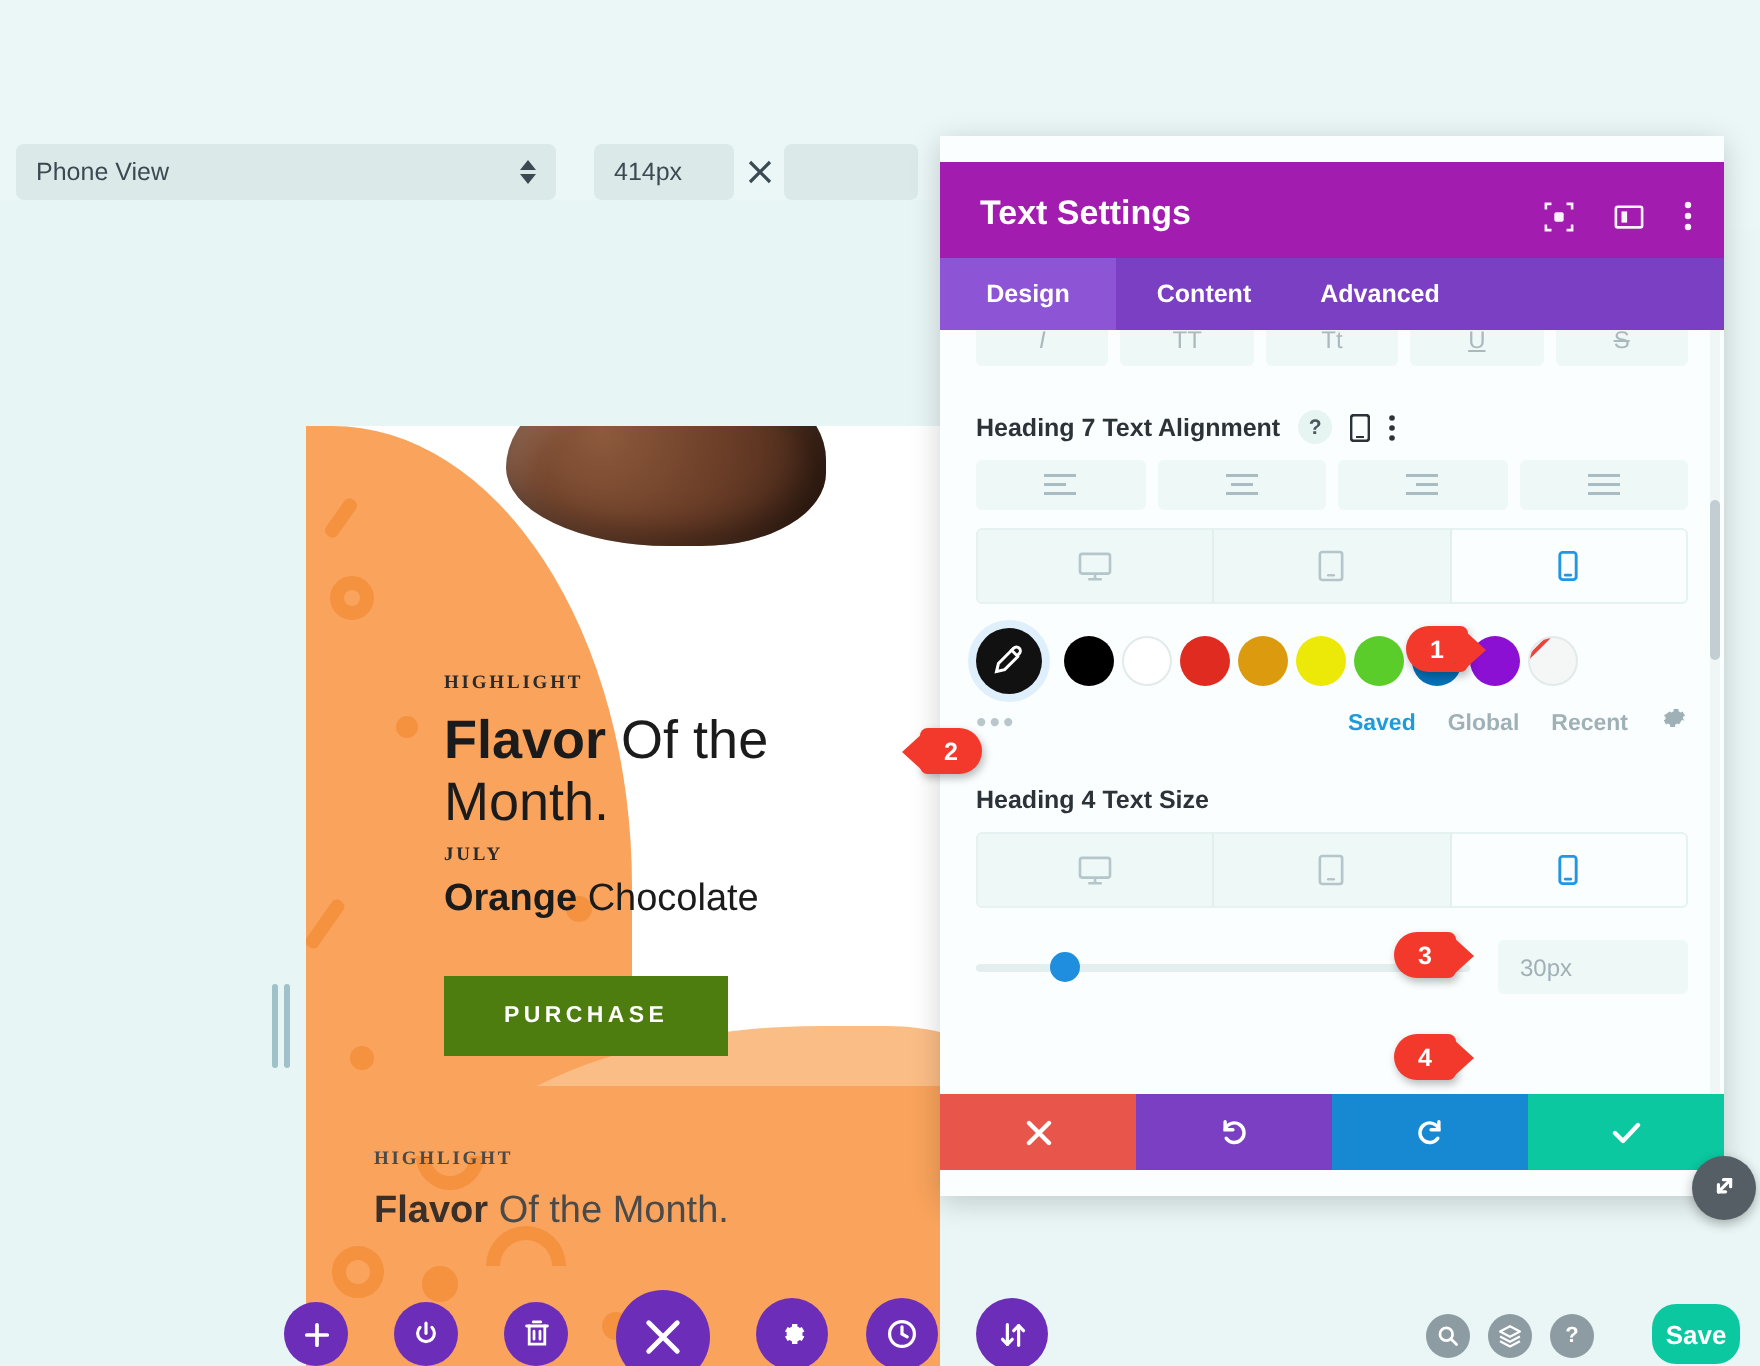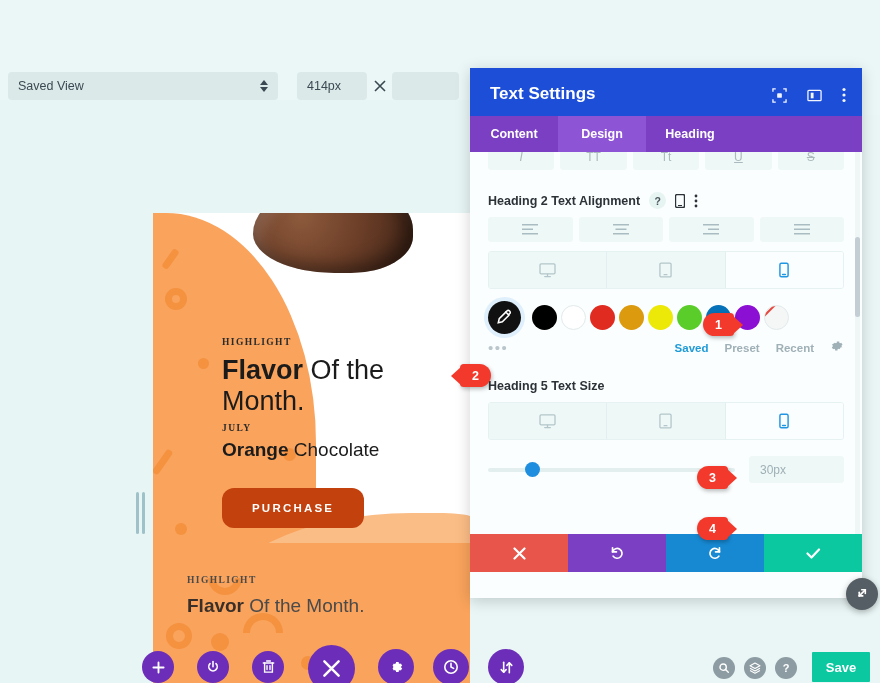--- a/index.html
+++ b/index.html
@@ -76,31 +76,30 @@
   .d-arc { border-radius: 0 0 60px 60px; border: 7px solid #f4923f; border-top: none; background: transparent; }
   .d-slash { transform: rotate(35deg); border-radius: 3px; }
 
   .content { position: absolute; left: 0; top: 0; width: 100%; height: 100%; }
   .eyebrow { font-size: 9.5px; letter-spacing: 1.4px; font-weight: bold; color: #2b2b2b; font-family: Liberation Serif, serif; }
   .h2big { font-size: 27px; line-height: 31px; color: #1b1b1b; font-weight: 300; }
   .h2big b { font-weight: bold; }
   .h2mid { font-size: 19px; color: #1b1b1b; font-weight: 300; }
   .h2mid b { font-weight: bold; }
   .purchase-btn {
-    display: inline-block; background: #c2410c; color: #fff;
+    display: inline-block; background: #4d7c0f; color: #fff;
     font-size: 11.5px; letter-spacing: 2.2px; font-weight: bold;
     padding: 14px 30px;
-    border-radius: 12px;
   }
   .h2small { font-size: 19px; color: #4a4a4a; font-weight: 300; }
   .h2small b { font-weight: bold; color: #3a3029; }
 
   
   .panel { position: absolute; left: 470px; top: 68px; width: 392px; height: 530px; background: #fbfefe; box-shadow: 0 3px 14px rgba(0,0,0,.18); }
-  .panel-head { background: #1d4ed8; padding: 16px 20px 12px 20px; position: relative; }
+  .panel-head { background: #a21caf; padding: 16px 20px 12px 20px; position: relative; margin-top: 13px; }
   .panel-title { color: #fff; font-size: 17px; font-weight: bold; }
   .panel-preset { color: #d7c2f0; font-size: 11.5px; margin-top: 4px; }
   .panel-head-icons { position: absolute; right: 16px; top: 19px; display: flex; align-items: center; gap: 20px; }
   .hi { color: #fff; opacity: .95; display: flex; align-items: center; }
 
   .tabs { display: flex; background: #7b3fc4; }
   .tab { padding: 11px 0; width: 88px; text-align: center; color: #fff; font-size: 12.5px; font-weight: bold; }
   .tab.active { background: #8e54d6; width: 88px; }
 
   .panel-body { position: relative; height: 382px; background: #fbfefe; overflow: hidden; }
@@ -154,21 +153,21 @@
   .pf-ok { background: #0bc8a0; }
   .resize-fab { position: absolute; right: -16px; bottom: -12px; width: 32px; height: 32px; border-radius: 50%; background: #555e64; display: flex; align-items: center; justify-content: center; color: #fff; box-shadow: 0 2px 6px rgba(0,0,0,.3); }
 
   
   .fab { position: absolute; border-radius: 50%; background: #6c2eb9; display: flex; align-items: center; justify-content: center; color: #fff; }
   .fab.sm { width: 32px; height: 32px; }
   .fab.lg { width: 47px; height: 47px; }
   .fab.md { width: 36px; height: 36px; }
 
   .gray-fab { position: absolute; width: 22px; height: 22px; border-radius: 50%; background: #8d9ba2; display: flex; align-items: center; justify-content: center; color: #fff; font-size: 11px; }
-  .save-btn { position: absolute; right: 10px; top: 652px; width: 58px; height: 30px; background: #0bc8a0; color: #fff; font-size: 13px; font-weight: bold; display: flex; align-items: center; justify-content: center; border-radius: 1px; }
+  .save-btn { position: absolute; right: 10px; top: 652px; width: 44px; height: 30px; background: #0bc8a0; color: #fff; font-size: 13px; font-weight: bold; display: flex; align-items: center; justify-content: center; border-radius: 12px; }
 
   
   .badge {
     position: absolute; width: 31px; height: 23px; background: #f2392c;
     border-radius: 12px 4px 4px 12px;
     display: flex; align-items: center; justify-content: center;
     color: #fff; font-size: 12.5px; font-weight: bold; z-index: 40;
     box-shadow: 1px 2px 4px rgba(0,0,0,.28);
   }
   .badge::after {
@@ -179,21 +178,21 @@
   .badge.left::after { right: auto; left: -9px; border-left: none; border-right: 11px solid #f2392c; }
   .badge.left { border-radius: 4px 12px 12px 4px; }
 </style>
 </head>
 <body>
 
 <div id="root">
 
   <div class="topbar">
     <div class="view-select">
-      <span class="label">Saved View</span>
+      <span class="label">Phone View</span>
       <span class="spin-arrows">
           <i class="up"></i>
           <i class="dn"></i>
         </span>
     </div>
     <div class="width-field">
       <span>414px</span>
     </div>
     <div class="close-x">
       <svg width="12" height="12" viewBox="0 0 12 12">
@@ -284,39 +283,39 @@
           <svg width="4" height="16" viewBox="0 0 4 16">
               <circle cx="2" cy="2.5" r="1.6" fill="#fff"></circle>
               <circle cx="2" cy="8" r="1.6" fill="#fff"></circle>
               <circle cx="2" cy="13.5" r="1.6" fill="#fff"></circle>
             </svg>
         </span>
       </div>
     </div>
 
     <div class="tabs">
+      <div class="tab active">Design</div>
       <div class="tab">Content</div>
-      <div class="tab active">Design</div>
-      <div class="tab">Heading</div>
+      <div class="tab">Advanced</div>
     </div>
 
     <div class="panel-body">
       <div class="scrolltrack"></div>
       <div class="scrollthumb"></div>
 
       <div class="fmt-row" style="margin-top:-8px;">
         <div class="fmt-btn" style="font-style:italic;">I</div>
         <div class="fmt-btn">TT</div>
         <div class="fmt-btn">Tt</div>
         <div class="fmt-btn" style="text-decoration:underline;">U</div>
         <div class="fmt-btn" style="text-decoration:line-through;">S</div>
       </div>
 
       <div class="sec-label">
-        <span>Heading 2 Text Alignment</span>
+        <span>Heading 7 Text Alignment</span>
         <span class="help-chip">?</span>
         <span class="mini-ico">
           <svg width="10" height="14" viewBox="0 0 10 14">
               <rect x="0.5" y="0.5" width="9" height="13" rx="1.5" fill="none" stroke="#2c3338" stroke-width="1.4"></rect>
               <rect x="3" y="11" width="4" height="1" fill="#2c3338"></rect>
             </svg>
         </span>
         <span class="mini-ico">
           <svg width="4" height="14" viewBox="0 0 4 14">
               <circle cx="2" cy="2" r="1.4" fill="#2c3338"></circle>
@@ -393,33 +392,33 @@
         <div class="sw" style="background:#5bcd2a;"></div>
         <div class="sw" style="background:#0571b8;"></div>
         <div class="sw" style="background:#8c0fd4;"></div>
         <div class="sw sw-none"></div>
       </div>
 
       <div class="meta-row">
         <span class="dots3">•••</span>
         <span class="meta-right">
           <span class="meta-link on">Saved</span>
-          <span class="meta-link">Preset</span>
+          <span class="meta-link">Global</span>
           <span class="meta-link">Recent</span>
           <span>
             <svg width="14" height="14" viewBox="0 0 16 16" fill="#9fb0b7">
                 <path d="M8 5.2A2.8 2.8 0 1 0 8 10.8 2.8 2.8 0 0 0 8 5.2zm0 4.2A1.4 1.4 0 1 1 8 6.6a1.4 1.4 0 0 1 0 2.8z"></path>
                 <path d="M14.3 9.3l-1.1-.6a5.4 5.4 0 0 0 0-1.4l1.1-.6-1.4-2.4-1.1.6a5.4 5.4 0 0 0-1.2-.7V2.9h-2.8v1.3c-.4.2-.8.4-1.2.7l-1.1-.6L2.1 6.7l1.1.6a5.4 5.4 0 0 0 0 1.4l-1.1.6 1.4 2.4 1.1-.6c.4.3.8.5 1.2.7v1.3h2.8v-1.3c.4-.2.8-.4 1.2-.7l1.1.6 1.4-2.4z"></path>
               </svg>
           </span>
         </span>
       </div>
 
       <div class="sec-label">
-        <span>Heading 5 Text Size</span>
+        <span>Heading 4 Text Size</span>
       </div>
       <div class="device-row">
         <div class="device-btn">
           <svg width="17" height="15" viewBox="0 0 18 16" fill="none" stroke="#b4c6cb" stroke-width="1.4">
               <rect x="1" y="1" width="16" height="10.5" rx="1.2"></rect>
               <path d="M6 14.5h6" stroke-linecap="round"></path>
               <path d="M9 11.5v3"></path>
             </svg>
         </div>
         <div class="device-btn">

